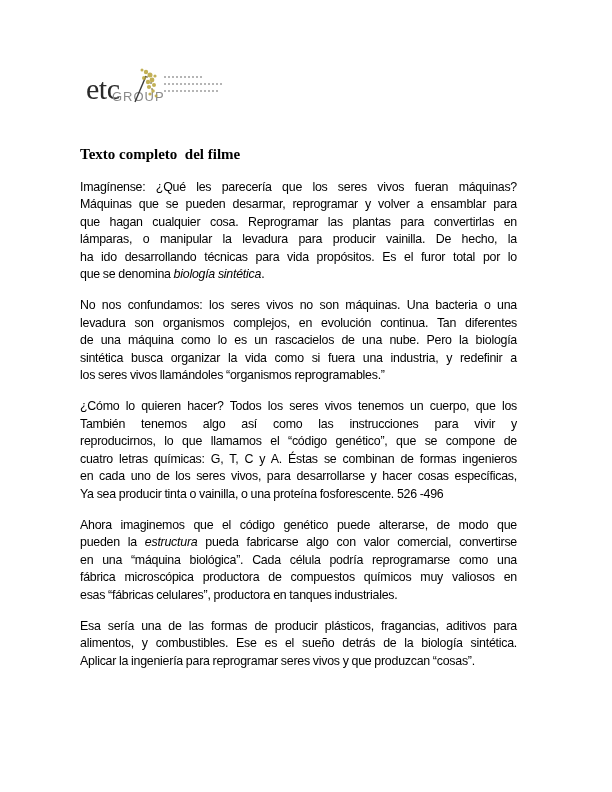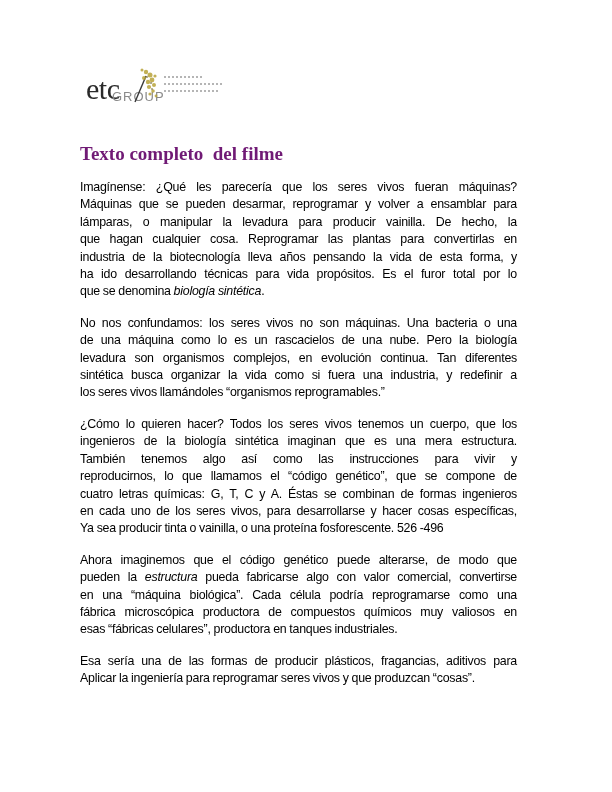--- a/index.html
+++ b/index.html
@@ -68,24 +68,24 @@
       margin-bottom: 5px;
       background: repeating-linear-gradient(90deg, #b5b5b5 0 2px, transparent 2px 4px);
     }
     
     .heading {
       position: absolute;
       left: 80px;
       top: 146px;
       font-family: "Liberation Serif", serif;
       font-weight: bold;
-      font-size: 19px;
+      font-size: 15px;
       line-height: 16px;
       white-space: pre;
-      color: #701a75;
+      color: #000000;
     }
     
     .body-text {
       position: absolute;
       left: 80px;
       top: 179px;
       width: 453px;
       font-family: "Liberation Sans", sans-serif;
       font-size: 12.4px;
       line-height: 17.4px;
@@ -147,52 +147,51 @@
     </div>
   </div>
 
   <div class="heading">Texto completo  del filme</div>
 
   <div class="body-text">
 
     <p>
       <span class="line">Imagínense: ¿Qué les parecería que los seres vivos fueran máquinas?</span>
       <span class="line">Máquinas que se pueden desarmar, reprogramar y volver a ensamblar para</span>
+      <span class="line">que hagan cualquier cosa. Reprogramar las plantas para convertirlas en</span>
       <span class="line">lámparas, o manipular la levadura para producir vainilla. De hecho, la</span>
-      <span class="line">que hagan cualquier cosa. Reprogramar las plantas para convertirlas en</span>
-      <span class="line">industria de la biotecnología lleva años pensando la vida de esta forma, y</span>
       <span class="line">ha ido desarrollando técnicas para vida propósitos. Es el furor total por lo</span>
       <span class="line last"><span>que se denomina </span><em>biología sintética</em><span>.</span></span>
     </p>
 
     <p>
       <span class="line">No nos confundamos: los seres vivos no son máquinas. Una bacteria o una</span>
+      <span class="line">levadura son organismos complejos, en evolución continua. Tan diferentes</span>
       <span class="line">de una máquina como lo es un rascacielos de una nube. Pero la biología</span>
-      <span class="line">levadura son organismos complejos, en evolución continua. Tan diferentes</span>
       <span class="line">sintética busca organizar la vida como si fuera una industria, y redefinir a</span>
       <span class="line last">los seres vivos llamándoles “organismos reprogramables.”</span>
     </p>
 
     <p>
       <span class="line">¿Cómo lo quieren hacer? Todos los seres vivos tenemos un cuerpo, que los</span>
-      <span class="line">ingenieros de la biología sintética imaginan que es una mera estructura.</span>
       <span class="line">También tenemos algo así como las instrucciones para vivir y</span>
       <span class="line">reproducirnos, lo que llamamos el “código genético”, que se compone de</span>
       <span class="line">cuatro letras químicas: G, T, C y A. Éstas se combinan de formas ingenieros</span>
       <span class="line">en cada uno de los seres vivos, para desarrollarse y hacer cosas específicas,</span>
       <span class="line last">Ya sea producir tinta o vainilla, o una proteína fosforescente. 526 -496</span>
     </p>
 
     <p>
       <span class="line">Ahora imaginemos que el código genético puede alterarse, de modo que</span>
       <span class="line"><span>pueden la </span><em>estructura</em><span> pueda fabricarse algo con valor comercial, convertirse</span></span>
       <span class="line">en una “máquina biológica”. Cada célula podría reprogramarse como una</span>
       <span class="line">fábrica microscópica productora de compuestos químicos muy valiosos en</span>
       <span class="line last">esas “fábricas celulares”, productora en tanques industriales.</span>
     </p>
 
     <p>
       <span class="line">Esa sería una de las formas de producir plásticos, fragancias, aditivos para</span>
+      <span class="line">alimentos, y combustibles. Ese es el sueño detrás de la biología sintética.</span>
       <span class="line last">Aplicar la ingeniería para reprogramar seres vivos y que produzcan “cosas”.</span>
     </p>
 
   </div>
 </div>
 
 </body></html>

